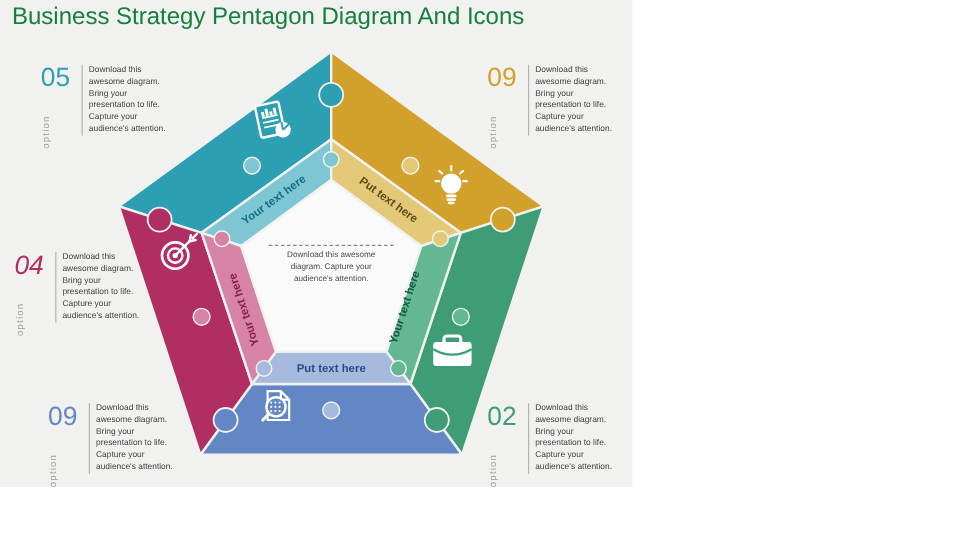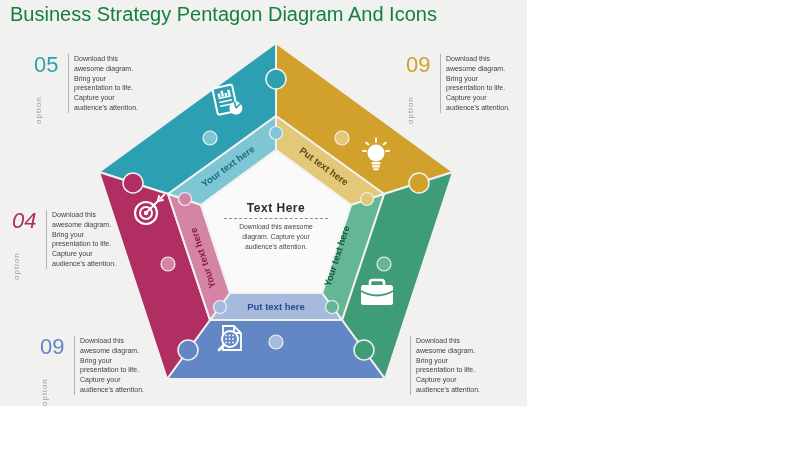--- a/index.html
+++ b/index.html
@@ -170,41 +170,44 @@
     <g font-size="9.5" font-weight="bold" text-anchor="middle">
       <text transform="translate(230,169) rotate(-36)" fill="#156F80">Your text here</text>
       <text transform="translate(322,169) rotate(36)" fill="#5D4A0F">Put text here</text>
       <text transform="translate(340,257) rotate(-72)" fill="#145C42">Your text here</text>
       <text transform="translate(276,310)" fill="#2B4A8B">Put text here</text>
       <text transform="translate(206,257) rotate(-108)" fill="#8C1C4C">Your text here</text>
     </g>
   </svg>
 
   <div class="center-box">
-    <div class="center-title">Text Here</div>
     <hr class="center-divider">
     <div class="center-text">Download this awesome
 diagram. Capture your
 audience's attention.</div>
   </div>
 
   <div class="option opt-01">
     <div class="option-left">
       <div class="option-number">09</div>
       <div class="option-label">option</div>
     </div>
     <div class="option-text">Download this
 awesome diagram.
 Bring your
 presentation to life.
 Capture your
 audience's attention.</div>
   </div>
 
   <div class="option opt-02">
+    <div class="option-left">
+      <div class="option-number">02</div>
+      <div class="option-label">option</div>
+    </div>
     <div class="option-text">Download this
 awesome diagram.
 Bring your
 presentation to life.
 Capture your
 audience's attention.</div>
   </div>
 
   <div class="option opt-03">
     <div class="option-left">

